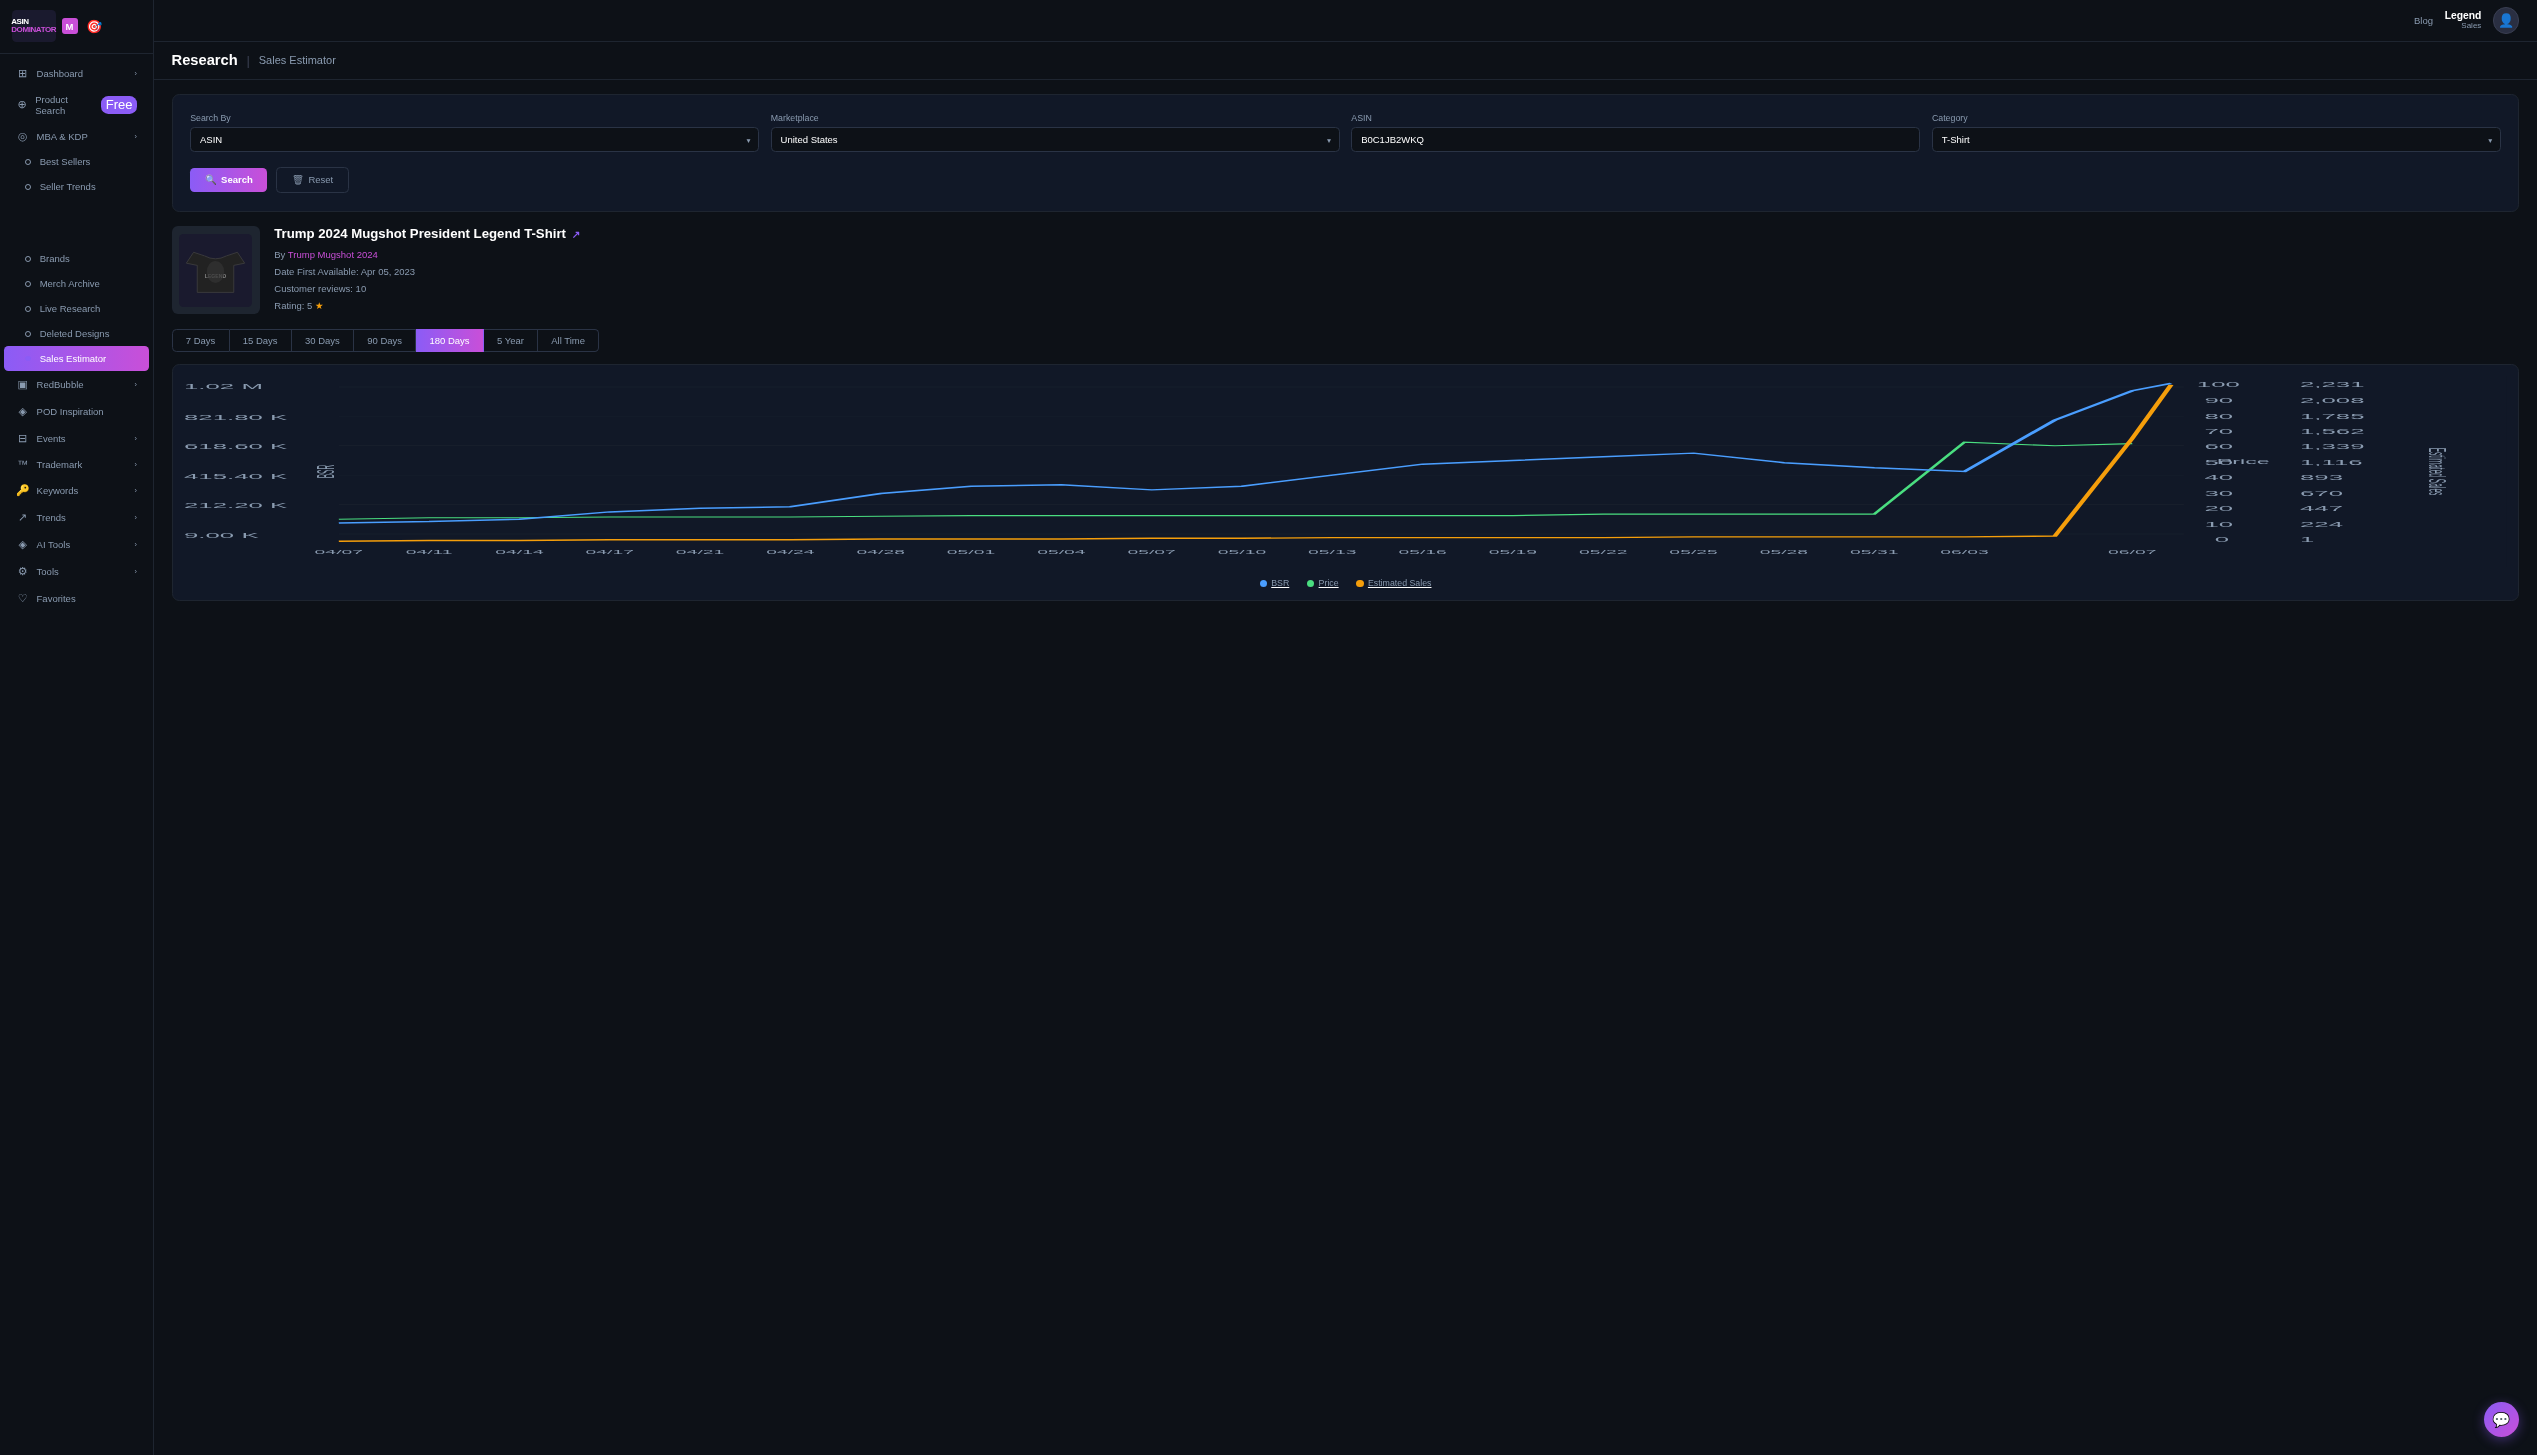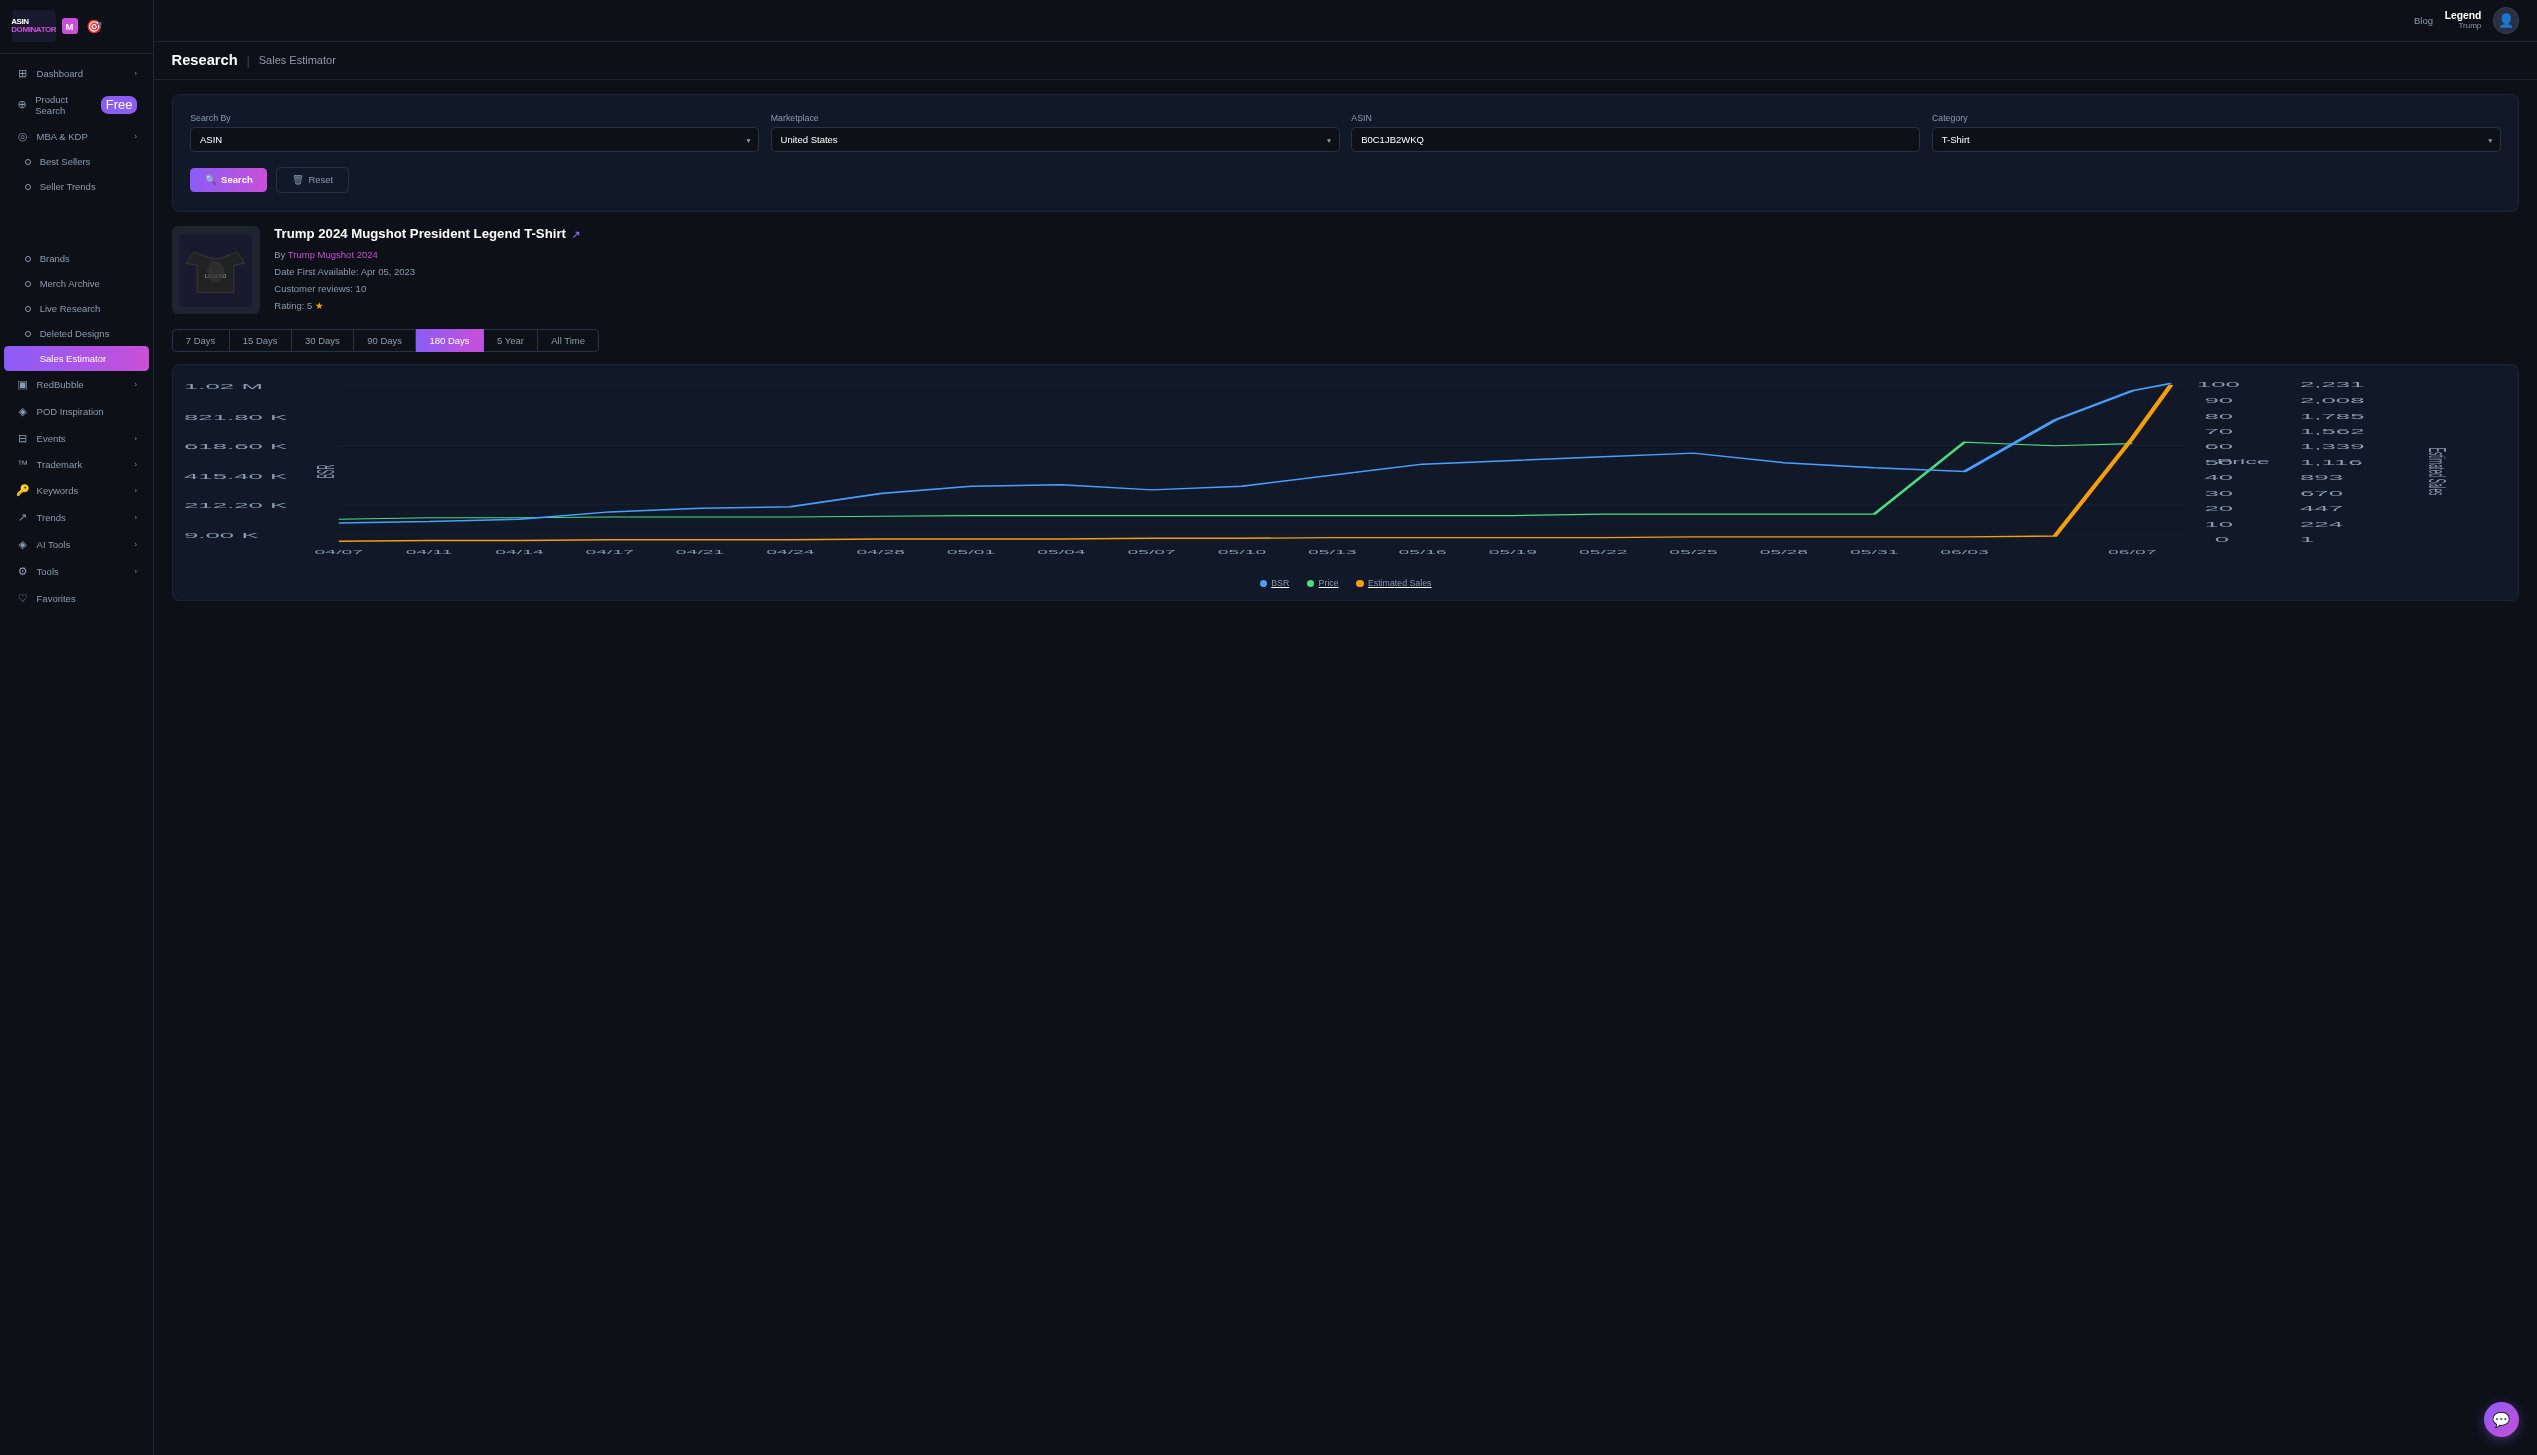--- a/index.html
+++ b/index.html
@@ -456,21 +456,21 @@
 </nav>
 
 <div class="main">
 
   <div class="top-header">
     <div class="header-left"></div>
     <div class="header-right">
       <span class="blog-link">Blog</span>
       <div class="user-info">
         <div class="user-name">Legend</div>
-        <div class="user-role">Trump</div>
+        <div class="user-role">Sales</div>
       </div>
       <div class="avatar">👤</div>
     </div>
   </div>
 
   <div class="page-header">
     <h1 class="page-title">Research</h1>
     <span class="separator">|</span>
     <span class="page-subtitle">Sales Estimator</span>
   </div>

